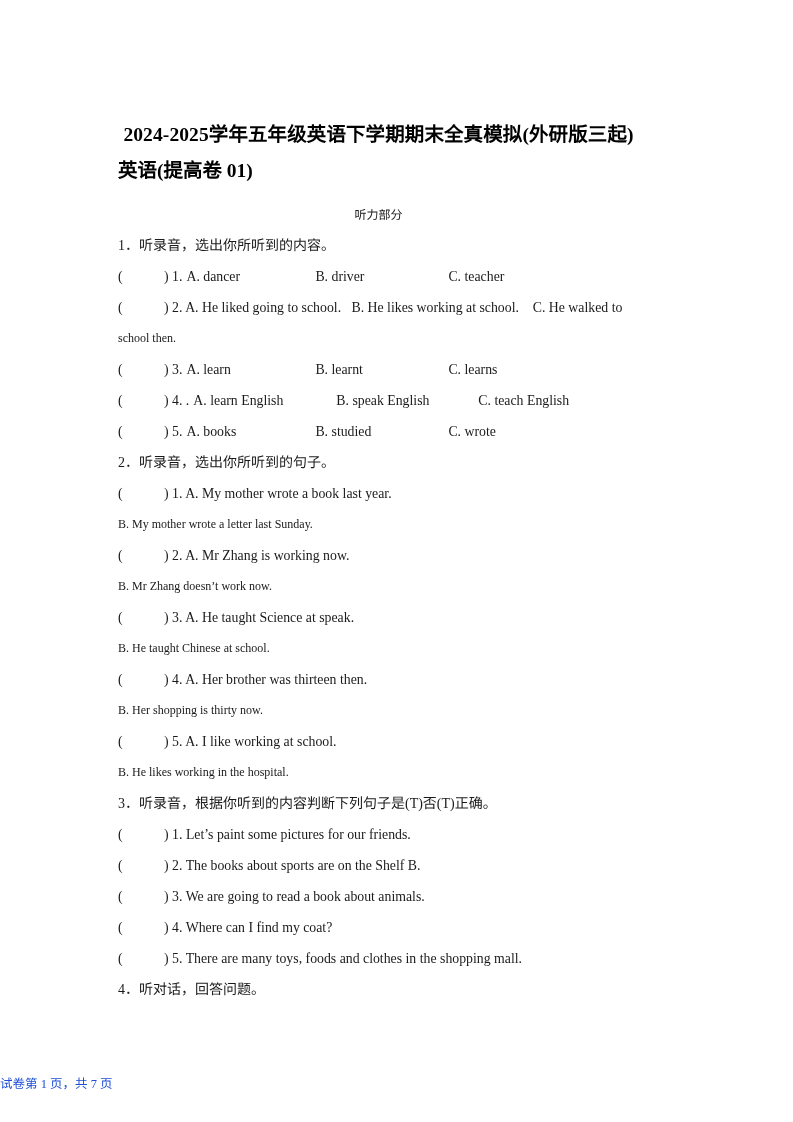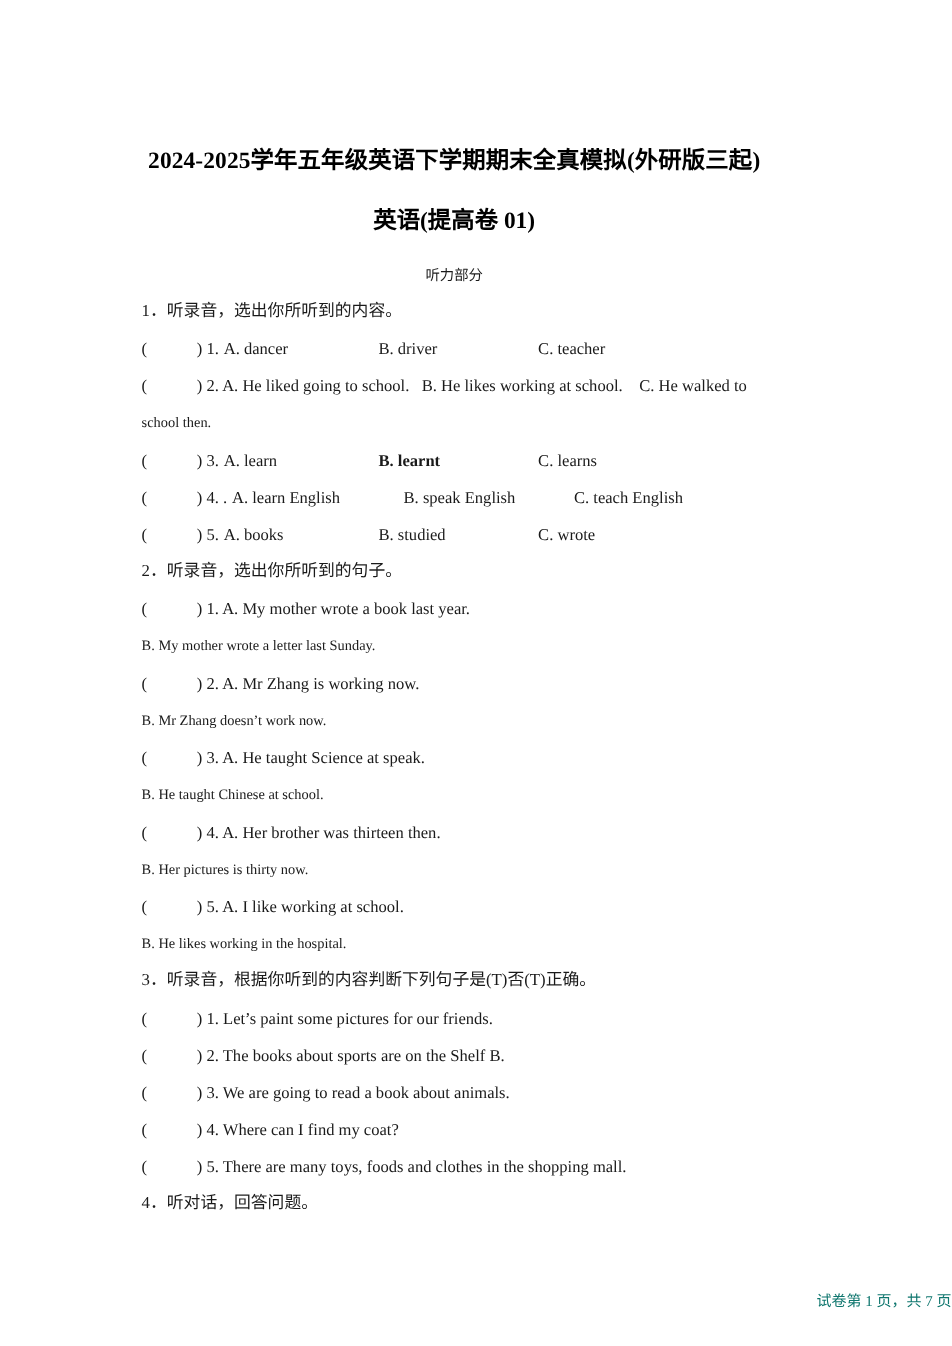--- a/index.html
+++ b/index.html
@@ -36,23 +36,23 @@
     text-align: center;
     color: #000000;
     letter-spacing: 0.1px;
     white-space: nowrap;
   }
   .doc-title-line2 {
     font-family: "Liberation Serif", "DejaVu Serif", serif;
     font-weight: bold;
     font-size: 19.5px;
     line-height: 34px;
-    text-align: center;
+    text-align: left;
     color: #000000;
-    margin-top: 16px;
+    margin-top: 2px;
   }
 
   
   .section-banner {
     text-align: center;
     font-size: 12px;
     line-height: 30px;
     color: #1a1a1a;
     margin-top: 12px;
   }
@@ -97,23 +97,23 @@
   .col-a { display: inline-block; }
   .col-b { display: inline-block; }
   .col-c { display: inline-block; text-align: center; }
 
   
   .footer {
     position: absolute;
     left: 0;
     right: 0;
     top: 1073px;
-    text-align: right;
+    text-align: left;
     font-size: 12.5px;
-    color: #0f766e;
+    color: #1d4ed8;
     font-family: "Liberation Serif", "DejaVu Serif", serif;
   }
 </style>
 </head>
 <body>
 
 <div class="page">
   <div class="content">
 
     <div class="doc-title">2024-2025学年五年级英语下学期期末全真模拟(外研版三起)</div>
@@ -121,39 +121,39 @@
 
     <div class="section-banner">听力部分</div>
 
     <div class="q-heading">1．听录音，选出你所听到的内容。</div>
 
     <div class="row-cols"><span class="paren-box"><span>(</span></span><span>)</span><span> </span><span>1.</span><span class="col-a" style="width:133px;padding-left:4px;box-sizing:border-box;">A. dancer</span><span class="col-b" style="width:133px;">B. driver</span><span class="col-c">C. teacher</span></div>
 
     <div class="opt-line wrap"><span class="paren-box"><span>(</span></span><span>)</span><span> </span><span>2.</span><span> </span><span>A. He liked going to school.</span><span>   </span><span>B. He likes working at school.</span><span>    </span><span>C. He walked to</span></div>
     <div class="cont-line">school then.</div>
 
-    <div class="row-cols"><span class="paren-box"><span>(</span></span><span>)</span><span> </span><span>3.</span><span class="col-a" style="width:133px;padding-left:4px;box-sizing:border-box;">A. learn</span><span class="col-b" style="width:133px;font-weight:bold;">B. learnt</span><span class="col-c">C. learns</span></div>
+    <div class="row-cols"><span class="paren-box"><span>(</span></span><span>)</span><span> </span><span>3.</span><span class="col-a" style="width:133px;padding-left:4px;box-sizing:border-box;">A. learn</span><span class="col-b" style="width:133px;">B. learnt</span><span class="col-c">C. learns</span></div>
 
     <div class="row-cols"><span class="paren-box"><span>(</span></span><span>)</span><span> </span><span>4. .</span><span class="col-a" style="width:147px;padding-left:4px;box-sizing:border-box;">A. learn English</span><span class="col-b" style="width:142px;">B. speak English</span><span class="col-c">C. teach English</span></div>
 
     <div class="row-cols"><span class="paren-box"><span>(</span></span><span>)</span><span> </span><span>5.</span><span class="col-a" style="width:133px;padding-left:4px;box-sizing:border-box;">A. books</span><span class="col-b" style="width:133px;">B. studied</span><span class="col-c">C. wrote</span></div>
 
     <div class="q-heading">2．听录音，选出你所听到的句子。</div>
 
     <div class="opt-line"><span class="paren-box"><span>(</span></span><span>)</span><span> </span><span>1.</span><span> </span><span>A. My mother wrote a book last year.</span></div>
     <div class="cont-line">B. My mother wrote a letter last Sunday.</div>
 
     <div class="opt-line"><span class="paren-box"><span>(</span></span><span>)</span><span> </span><span>2.</span><span> </span><span>A. Mr Zhang is working now.</span></div>
     <div class="cont-line">B. Mr Zhang doesn’t work now.</div>
 
     <div class="opt-line"><span class="paren-box"><span>(</span></span><span>)</span><span> </span><span>3.</span><span> </span><span>A. He taught Science at speak.</span></div>
     <div class="cont-line">B. He taught Chinese at school.</div>
 
     <div class="opt-line"><span class="paren-box"><span>(</span></span><span>)</span><span> </span><span>4.</span><span> </span><span>A. Her brother was thirteen then.</span></div>
-    <div class="cont-line">B. Her pictures is thirty now.</div>
+    <div class="cont-line">B. Her shopping is thirty now.</div>
 
     <div class="opt-line"><span class="paren-box"><span>(</span></span><span>)</span><span> </span><span>5.</span><span> </span><span>A. I like working at school.</span></div>
     <div class="cont-line">B. He likes working in the hospital.</div>
 
     <div class="q-heading">3．听录音，根据你听到的内容判断下列句子是(T)否(T)正确。</div>
 
     <div class="opt-line"><span class="paren-box"><span>(</span></span><span>)</span><span> </span><span>1.</span><span> </span><span>Let’s paint some pictures for our friends.</span></div>
 
     <div class="opt-line"><span class="paren-box"><span>(</span></span><span>)</span><span> </span><span>2.</span><span> </span><span>The books about sports are on the Shelf B.</span></div>
 

